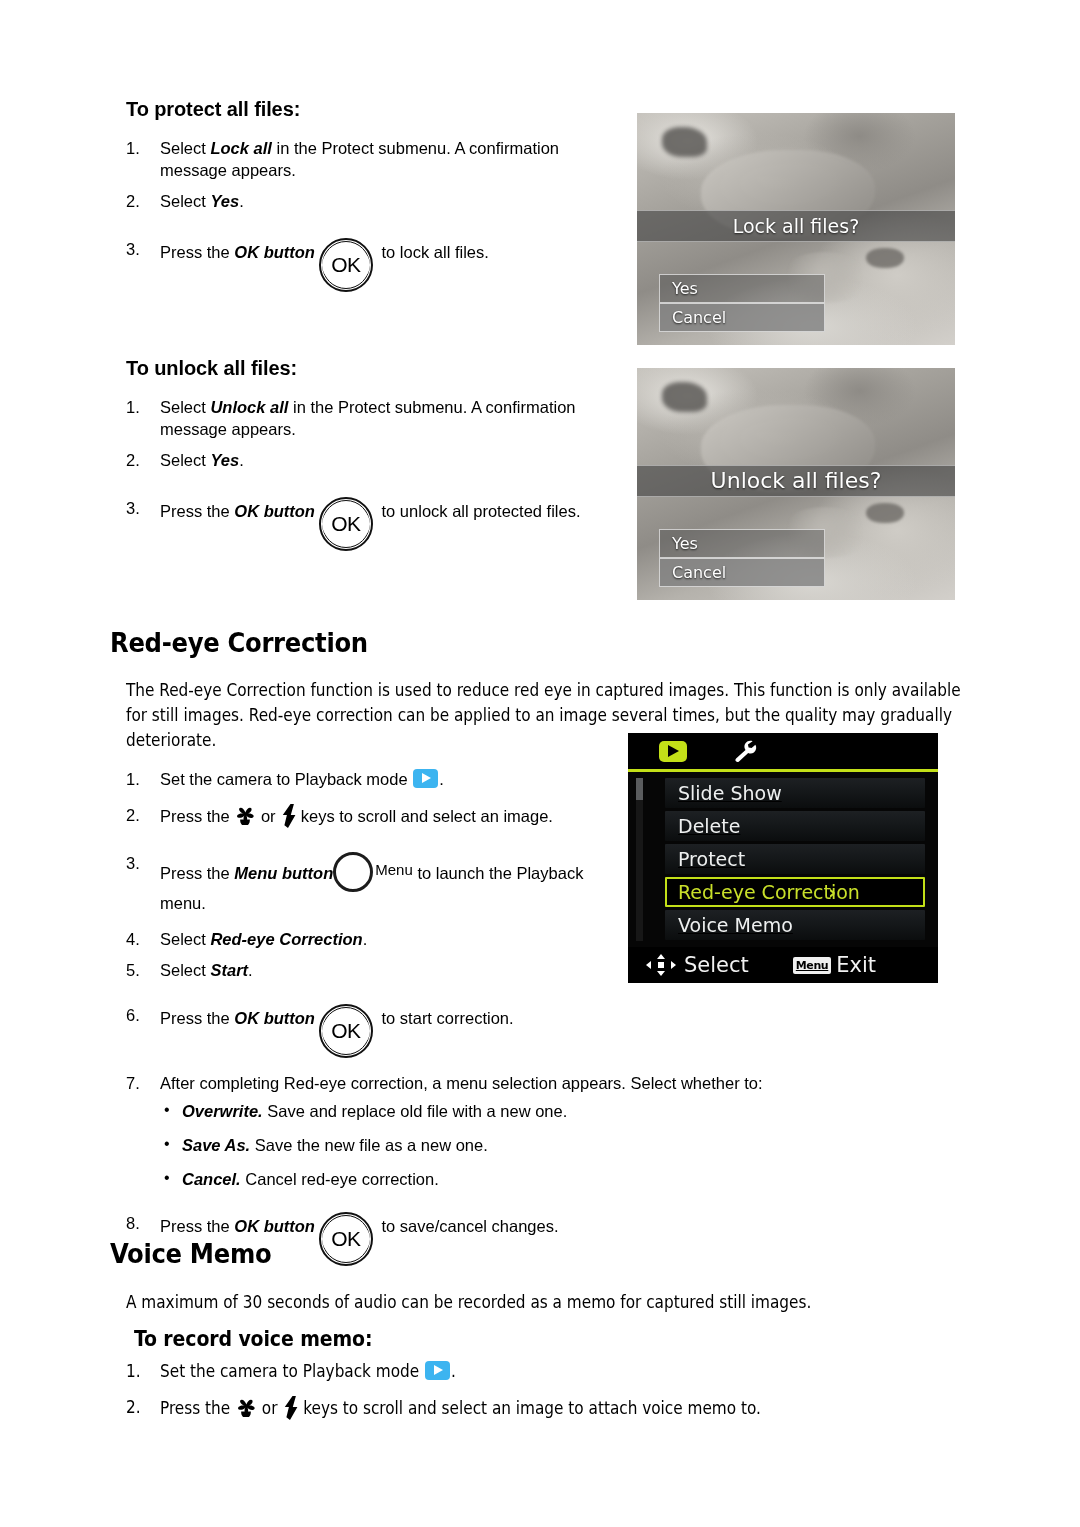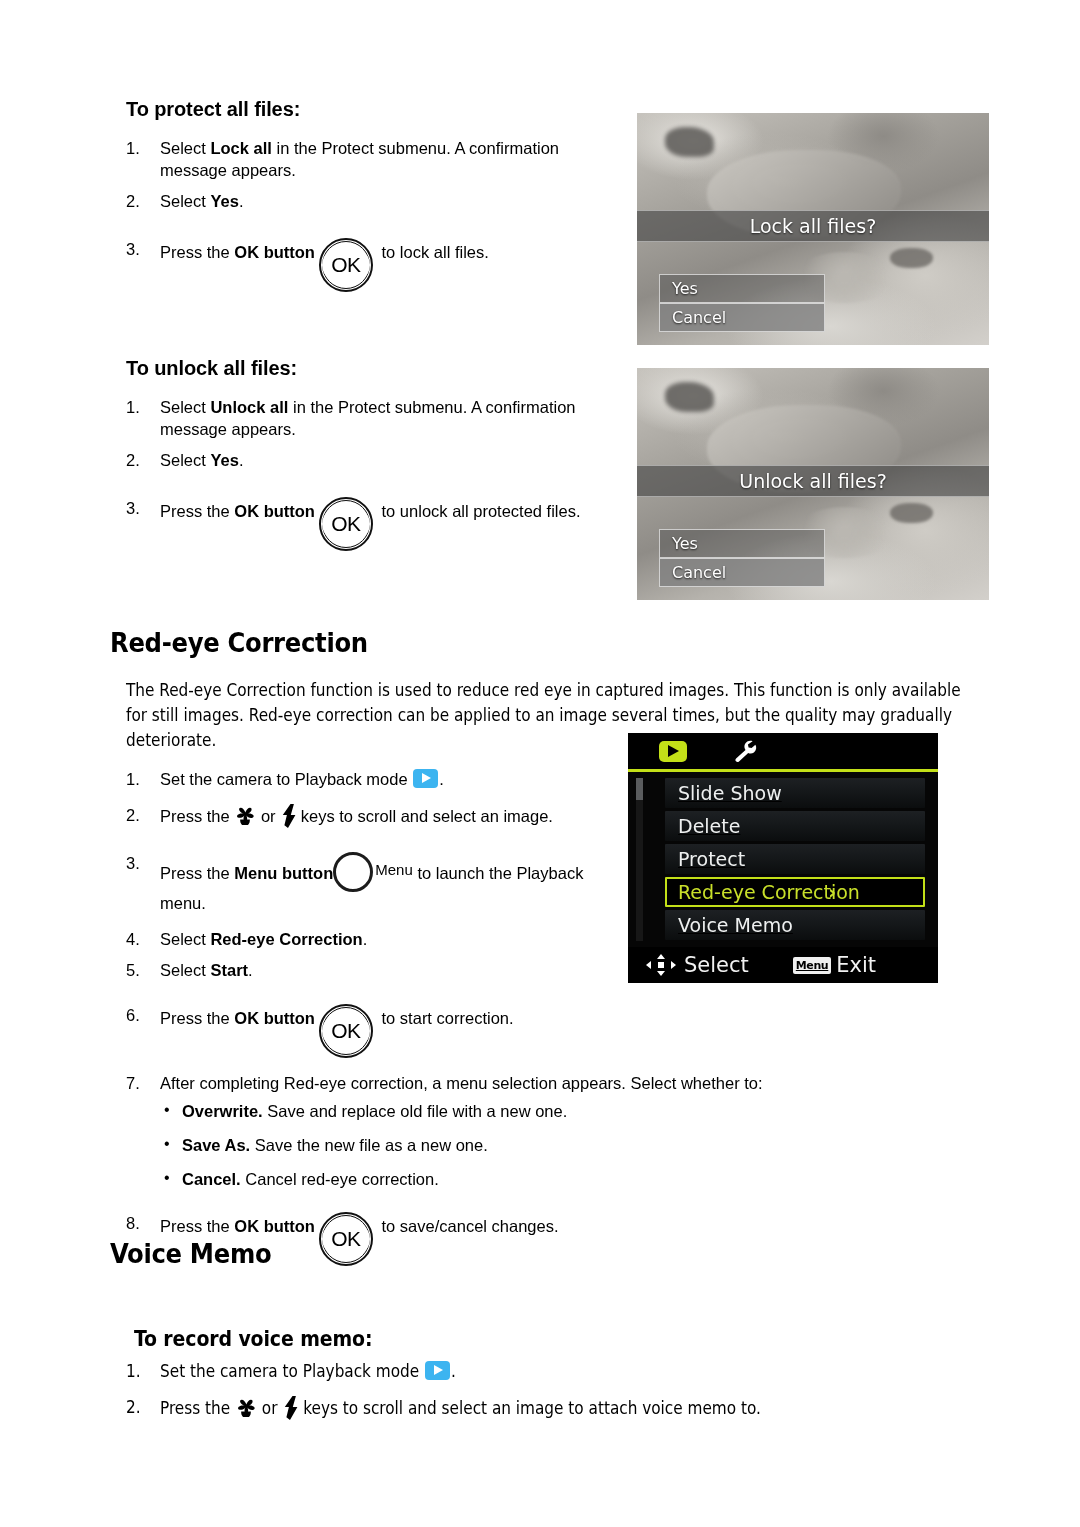--- a/index.html
+++ b/index.html
@@ -17,21 +17,21 @@
   .h2 {
     font-size:27px; font-weight:bold; letter-spacing:-0.3px;
     font-family:"DejaVu Sans Condensed","Liberation Sans",sans-serif;
   }
   .h3 {
     font-size:20px; font-weight:bold; letter-spacing:-0.1px;
   }
   .body {
     font-size:16.5px; line-height:22px;
   }
-  b { font-weight:bold; }
+  b { font-weight:bold;font-style:italic; }
 
   
   .steps { list-style:none; margin:0; padding:0; }
   .step { position:relative; padding-left:34px; margin-bottom:9px; font-size:16.5px; line-height:22px; }
   .step .num { position:absolute; left:0; top:0; width:26px; text-align:left; }
   .bullets { list-style:none; margin:6px 0 0 0; padding:0; }
   .bullet { position:relative; padding-left:22px; margin-bottom:12px; font-size:16.5px; line-height:22px; }
   .bullet .dot { position:absolute; left:4px; top:-1px; font-size:16px; }
 
   
@@ -73,21 +73,20 @@
     border-top:5.5px solid transparent; border-bottom:5.5px solid transparent;
   }
 
   .macro-icon { display:inline-block; width:22px; height:18px; vertical-align:-3px; }
   .flash-icon { display:inline-block; width:16px; height:24px; vertical-align:-6px; }
 
   
   .cam {
     position:absolute; overflow:hidden;
     background:#15803d;
-    padding-left:34px;
   }
   .cam .photo { position:absolute; inset:0; }
   .cam-title {
     position:absolute; left:0; right:0;
     background:rgba(70,70,70,0.62);
     border-top:1px solid rgba(225,225,225,0.55);
     border-bottom:1px solid rgba(225,225,225,0.55);
     color:#fff; text-align:center;
     font-family:"DejaVu Sans","Liberation Sans",sans-serif;
     text-shadow:0 1px 2px rgba(0,0,0,0.7);
@@ -235,21 +234,21 @@
            radial-gradient(ellipse 130px 60px at 38% 28%, #b9b6b0 0%, rgba(185,182,176,0) 75%),
            radial-gradient(ellipse 90px 50px at 16% 12%, #e6e4df 0%, rgba(230,228,223,0) 78%),
            radial-gradient(ellipse 70px 45px at 70% 10%, #8e8b86 0%, rgba(142,139,134,0) 80%),
            linear-gradient(160deg,#c7c4be 0%, #a6a39d 30%, #8f8c87 52%, #b5b2ac 70%, #d3d0cb 100%);">
       <div style="position:absolute; left:8%; top:6%; width:14%; height:13%; background:#5c5a57; border-radius:40% 50% 30% 45%; filter:blur(2px); opacity:.85;"></div>
       <div style="position:absolute; left:20%; top:16%; width:55%; height:38%; border-radius:50% 45% 55% 50%; background:linear-gradient(145deg,#cecbc5,#8d8a85); filter:blur(1.5px); opacity:.85;"></div>
       <div style="position:absolute; left:44%; top:60%; width:30%; height:22%; border-radius:50%; background:radial-gradient(circle,#bab7b1 10%, rgba(186,183,177,0) 70%); filter:blur(1px);"></div>
       <div style="position:absolute; left:72%; top:58%; width:12%; height:9%; border-radius:45%; background:#6d6a66; filter:blur(1.8px); opacity:.8;"></div>
     </div>
 
-    <div class="cam-title" style="top:97px; height:30px; line-height:30px; font-size:19px;">Unlock all files?</div>
+    <div class="cam-title" style="top:97px; height:30px; line-height:30px; font-size:22px;">Unlock all files?</div>
 
     <div class="cam-opt unsel" style="left:22px; top:161px; width:166px; height:29px; font-size:16px; padding-left:12px;">
       <span>Yes</span>
     </div>
     <div class="cam-opt sel" style="left:22px; top:190px; width:166px; height:29px; font-size:16px; padding-left:12px;">
       <span>Cancel</span>
     </div>
   </div>
 
   <div style="position:absolute; left:110px; top:627px; width:860px;">
@@ -360,20 +359,21 @@
     </li>
 
     <li class="step" style="margin-top:22px;">
       <span class="num">8.</span>
       <span><span>Press the </span><b>OK button</b><span class="ok-btn"><span class="ring"></span><span class="ring2"></span><span class="lbl">OK</span></span><span> to save/cancel changes.</span></span>
     </li>
   </ul>
 
   <div class="h2" style="position:absolute; left:110px; top:1238px;">Voice Memo</div>
 
+  <div class="body cond" style="position:absolute; left:126px; top:1291px; width:842px; font-size:17px;">A maximum of 30 seconds of audio can be recorded as a memo for captured still images.</div>
 
   <div class="h3 cond" style="position:absolute; left:134px; top:1327px; font-size:21px;">To record voice memo:</div>
 
   <ul class="steps cond" style="position:absolute; left:126px; top:1360px; width:760px;">
     <li class="step" style="font-size:17px;">
       <span class="num">1.</span>
       <span><span>Set the camera to Playback mode </span><span class="play-icon"></span><span>.</span></span>
     </li>
     <li class="step" style="margin-top:14px; font-size:17px;">
       <span class="num">2.</span>

